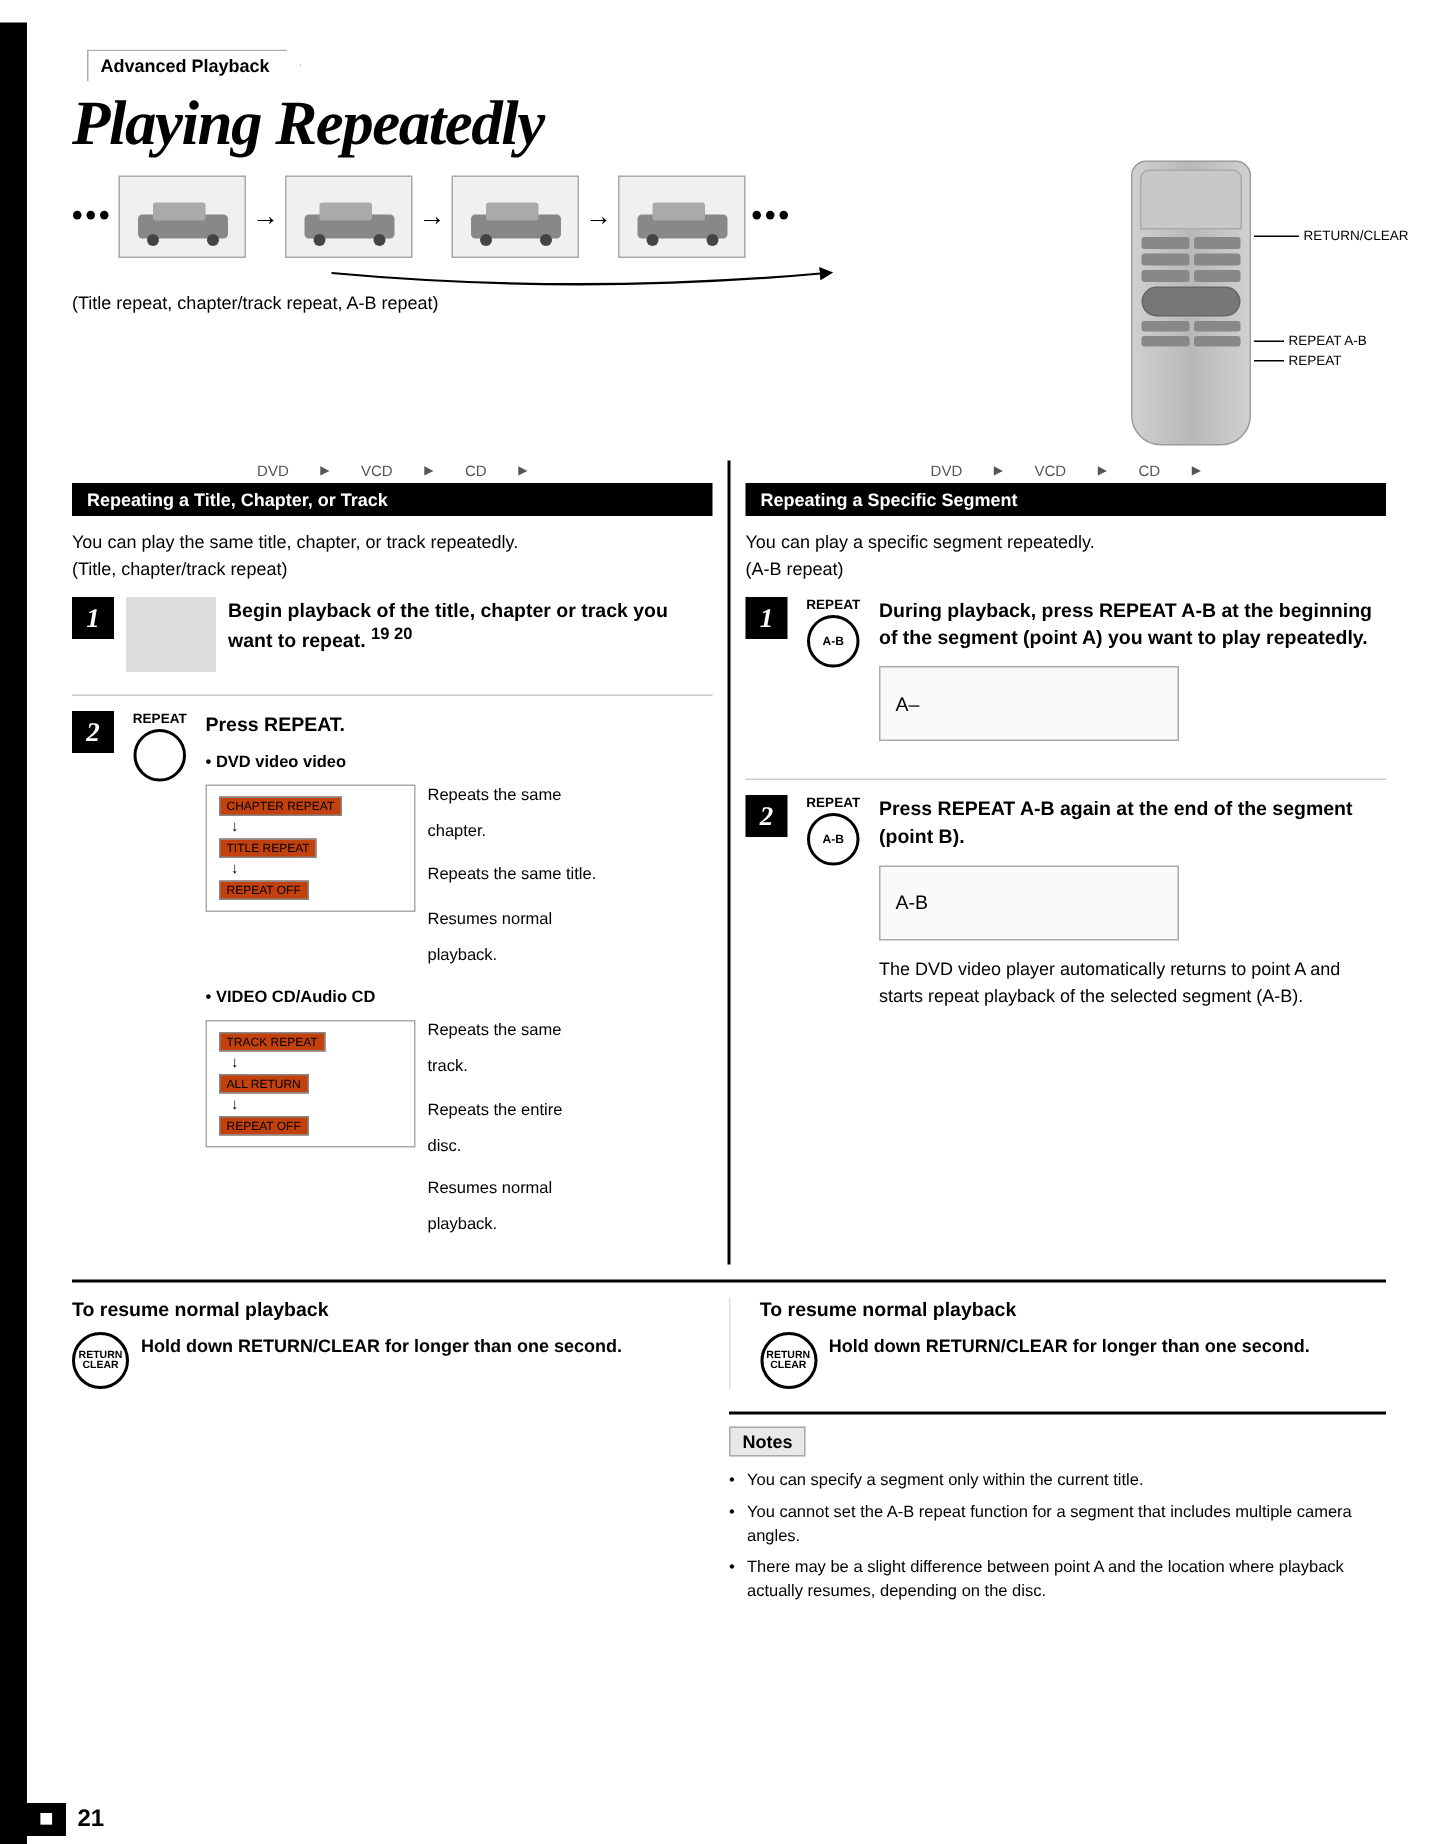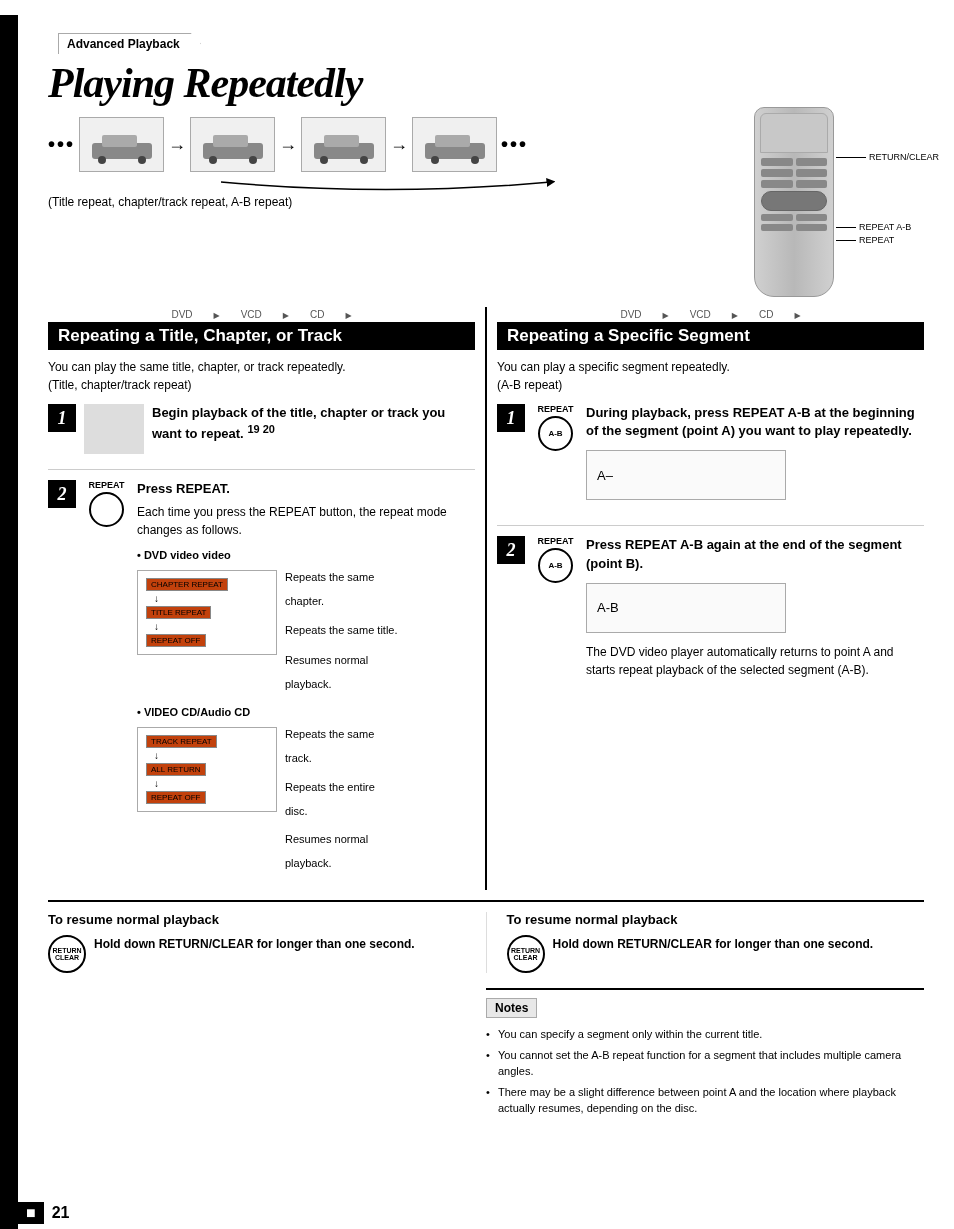--- a/index.html
+++ b/index.html
@@ -120,21 +120,21 @@
       flex-direction: column;
       align-items: flex-end;
       padding-right: 10px;
       position: relative;
     }
 
     
     .section-header {
       background: #000;
       color: #fff;
-      font-size: 17px;
+      font-size: 12px;
       font-weight: bold;
       padding: 4px 10px;
       display: inline-block;
       width: 100%;
     }
 
     .section-desc {
       font-size: 12px;
       margin: 8px 0 10px 0;
       line-height: 1.5;
@@ -376,21 +376,20 @@
     }
 
     
     .format-bar {
       display: flex;
       justify-content: center;
       gap: 21px;
       font-size: 10px;
       color: #555;
       margin: 2px 0;
-      align-items: flex-end;
     }
 
     .fmt {
       font-size: 10px;
     }
     .fmt-arrow {
       font-size: 8px;
     }
 
     .two-col-sections {
@@ -574,21 +573,20 @@
         <div class="step-block">
           <div class="step-num-box">
             <span>2</span>
           </div>
           <div class="step-icon-area">
             <span class="step-label-top">REPEAT</span>
             <div class="step-circle"></div>
           </div>
           <div class="step-content">
             <div class="step-title">Press REPEAT.</div>
-            <div class="step-subtitle">Each time you press the REPEAT button, the repeat mode changes as follows.</div>
 
             <div class="disc-label">DVD video video</div>
             <div style="display:flex; gap:8px; align-items:flex-start;">
               <div class="mode-diagram">
                 <div class="mode-row">
                   <div class="mode-box-inner">CHAPTER REPEAT</div>
                 </div>
                 <div class="mode-arrow">↓</div>
                 <div class="mode-row">
                   <div class="mode-box-inner">TITLE REPEAT</div>

